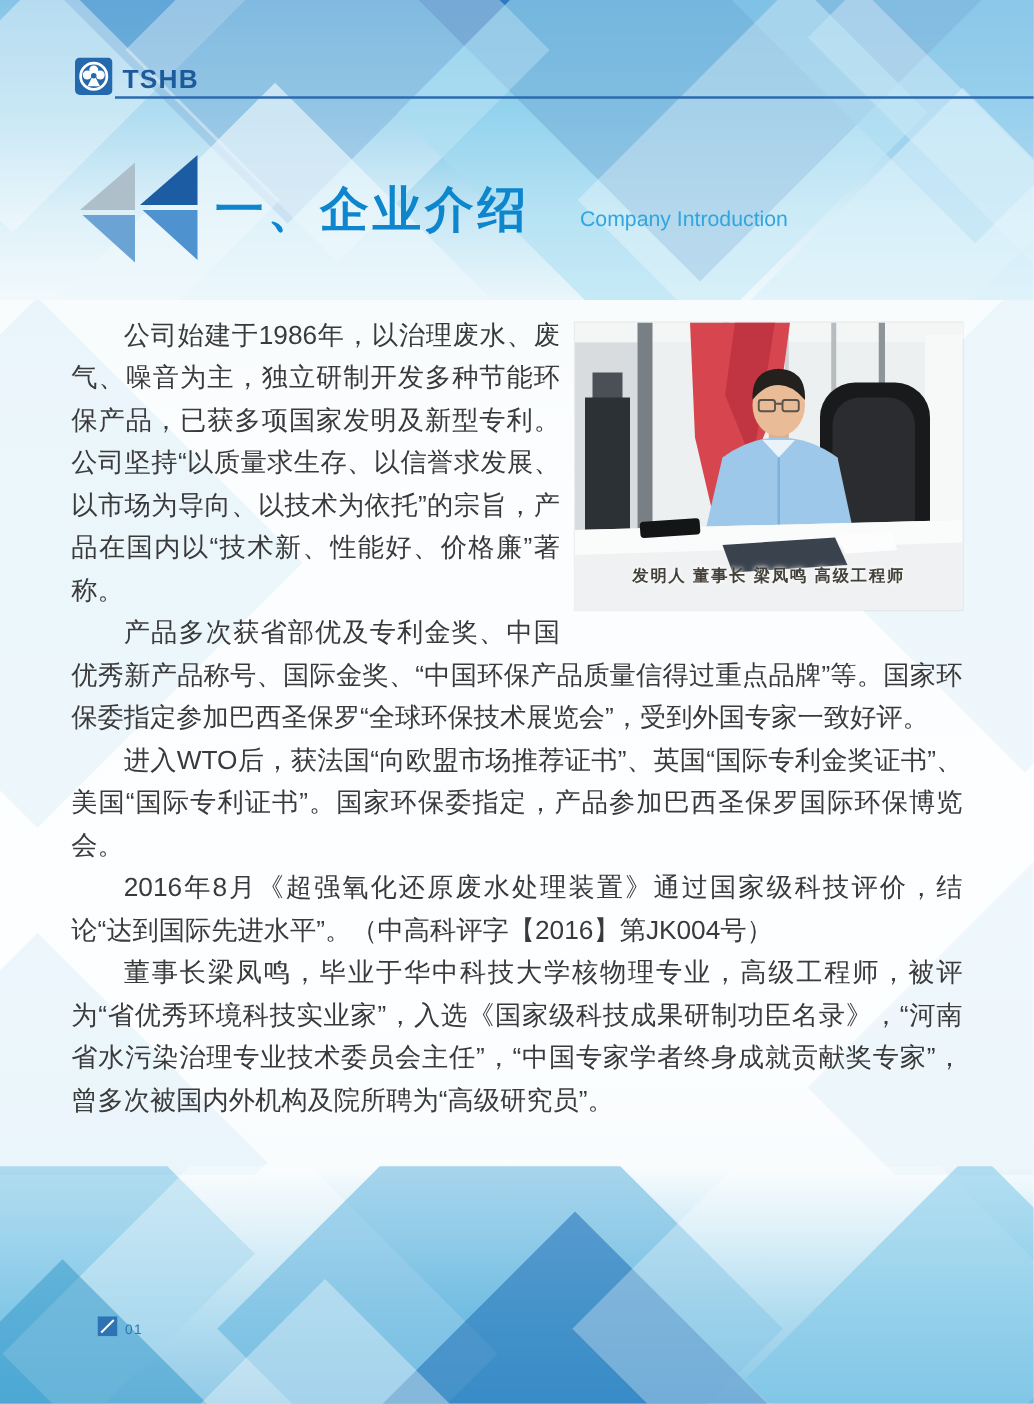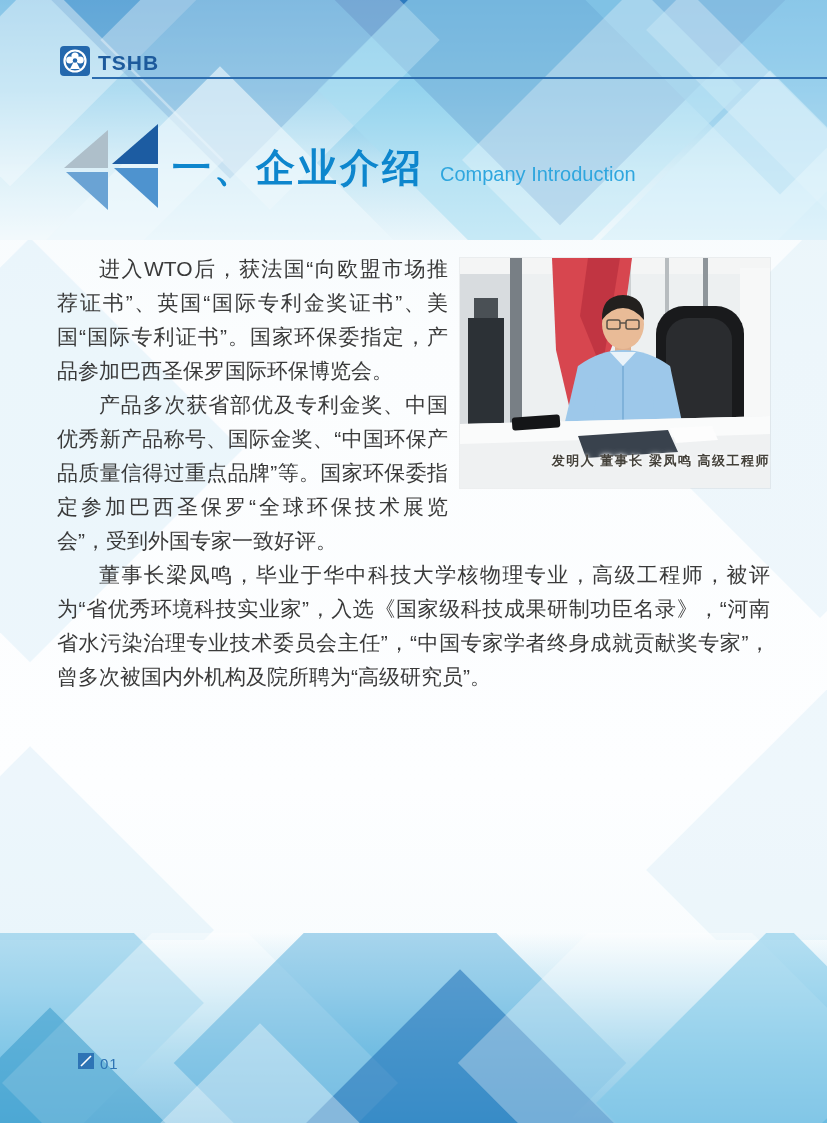--- a/index.html
+++ b/index.html
@@ -13,37 +13,37 @@
   .bg-mid{position:absolute;left:0;top:240px;width:827px;height:700px;overflow:hidden;}
   .bg-bottom{position:absolute;left:0;bottom:0;width:827px;height:190px;overflow:hidden;
           background:linear-gradient(180deg,rgba(234,246,251,0) 0%,#cfeaf6 28%,#8fcde9 62%,#57aedb 100%);}
   
   .brand{position:absolute;left:60px;top:46px;display:flex;align-items:center;z-index:5;}
   .brand-text{margin-left:8px;font-size:21px;font-weight:bold;color:#1d5a9c;letter-spacing:1px;}
   .header-rule{position:absolute;left:92px;top:77px;width:735px;height:2px;background:#2c6cae;z-index:4;}
   
   .title-block{position:absolute;left:58px;top:122px;display:flex;align-items:center;z-index:5;}
   .title-icon{width:104px;height:92px;flex:0 0 auto;}
-  .title-texts{display:flex;align-items:baseline;margin-left:10px;}
+  .title-texts{display:flex;align-items:baseline;margin-left:10px;gap:24px;}
   .title-zh{font-size:39px;font-weight:bold;color:#0d86cd;letter-spacing:3px;}
-  .title-en{font-size:20px;color:#2fa6de;margin-left:16px;}
+  .title-en{font-size:17px;color:#2fa6de;margin-left:16px;}
   
   .content{position:absolute;left:57px;top:252px;width:713px;z-index:5;
            font-size:21px;line-height:34px;color:#3a3a3a;text-align:justify;}
   .content p{margin:0;text-indent:2em;}
   .photo-wrap{float:right;width:310px;height:230px;margin:6px 0 10px 12px;position:relative;
               box-shadow:0 0 0 1px rgba(0,0,0,0.06);}
   .photo-wrap svg{display:block;}
-  .photo-caption{position:absolute;left:0;right:0;bottom:10px;text-align:right;
+  .photo-caption{position:absolute;left:0;right:0;bottom:10px;text-align:center;
                  font-size:13px;font-weight:bold;color:#44413a;letter-spacing:1.5px;
                  text-shadow:0 0 3px rgba(255,255,255,0.95),0 0 6px rgba(255,255,255,0.8);
                  text-indent:0;}
   
   .footer{position:absolute;left:78px;top:1053px;display:flex;align-items:center;z-index:6;}
-  .page-num{margin-left:6px;font-size:15px;font-weight:normal;color:#2e74b5;letter-spacing:1px;}
+  .page-num{margin-left:6px;font-size:11px;font-weight:normal;color:#2e74b5;letter-spacing:1px;}
 </style>
 </head>
 <body>
 
 <div class="page">
 
   <div class="bg-top">
     <div class="dm" style="left:-150px;top:-200px;width:320px;height:320px;background:rgba(255,255,255,.32)"></div>
     <div class="dm" style="left:40px;top:-280px;width:380px;height:380px;background:rgba(38,118,190,.38)"></div>
     <div class="dm" style="left:330px;top:-330px;width:460px;height:460px;background:rgba(21,86,166,.42)"></div>
@@ -141,22 +141,24 @@
         <ellipse cx="186" cy="174" rx="12" ry="7" fill="#e9bb97"></ellipse>
         <path d="M0,166 L310,158 L310,230 L0,230 Z" fill="#eff1f2"></path>
         <path d="M0,166 L310,158 L310,176 L0,186 Z" fill="#fafbfb"></path>
         <path d="M210,170 L252,168 L258,182 L216,185 Z" fill="#fdfdfd"></path>
         <path d="M118,178 L208,172 L218,194 L126,200 Z" fill="#39424d"></path>
         <rect x="52" y="158" width="48" height="13" rx="3" fill="#141517" transform="rotate(-4 76 164)"></rect>
       </svg>
       <div class="photo-caption">发明人 董事长 梁凤鸣 高级工程师</div>
     </div>
 
+    <p>公司始建于1986年，以治理废水、废气、噪音为主，独立研制开发多种节能环保产品，已获多项国家发明及新型专利。公司坚持“以质量求生存、以信誉求发展、以市场为导向、以技术为依托”的宗旨，产品在国内以“技术新、性能好、价格廉”著称。</p>
+    <p>产品多次获省部优及专利金奖、中国优秀新产品称号、国际金奖、“中国环保产品质量信得过重点品牌”等。国家环保委指定参加巴西圣保罗“全球环保技术展览会”，受到外国专家一致好评。</p>
     <p>进入WTO后，获法国“向欧盟市场推荐证书”、英国“国际专利金奖证书”、美国“国际专利证书”。国家环保委指定，产品参加巴西圣保罗国际环保博览会。</p>
-    <p>产品多次获省部优及专利金奖、中国优秀新产品称号、国际金奖、“中国环保产品质量信得过重点品牌”等。国家环保委指定参加巴西圣保罗“全球环保技术展览会”，受到外国专家一致好评。</p>
+    <p>2016年8月《超强氧化还原废水处理装置》通过国家级科技评价，结论“达到国际先进水平”。（中高科评字【2016】第JK004号）</p>
     <p>董事长梁凤鸣，毕业于华中科技大学核物理专业，高级工程师，被评为“省优秀环境科技实业家”，入选《国家级科技成果研制功臣名录》，“河南省水污染治理专业技术委员会主任”，“中国专家学者终身成就贡献奖专家”，曾多次被国内外机构及院所聘为“高级研究员”。</p>
   </div>
 
   <div class="footer">
     <span>
       <svg width="16" height="16" viewBox="0 0 16 16">
         <rect width="16" height="16" fill="#2e74b5"></rect>
         <line x1="3" y1="13" x2="13" y2="3" stroke="#ffffff" stroke-width="1.6"></line>
       </svg>
     </span>

